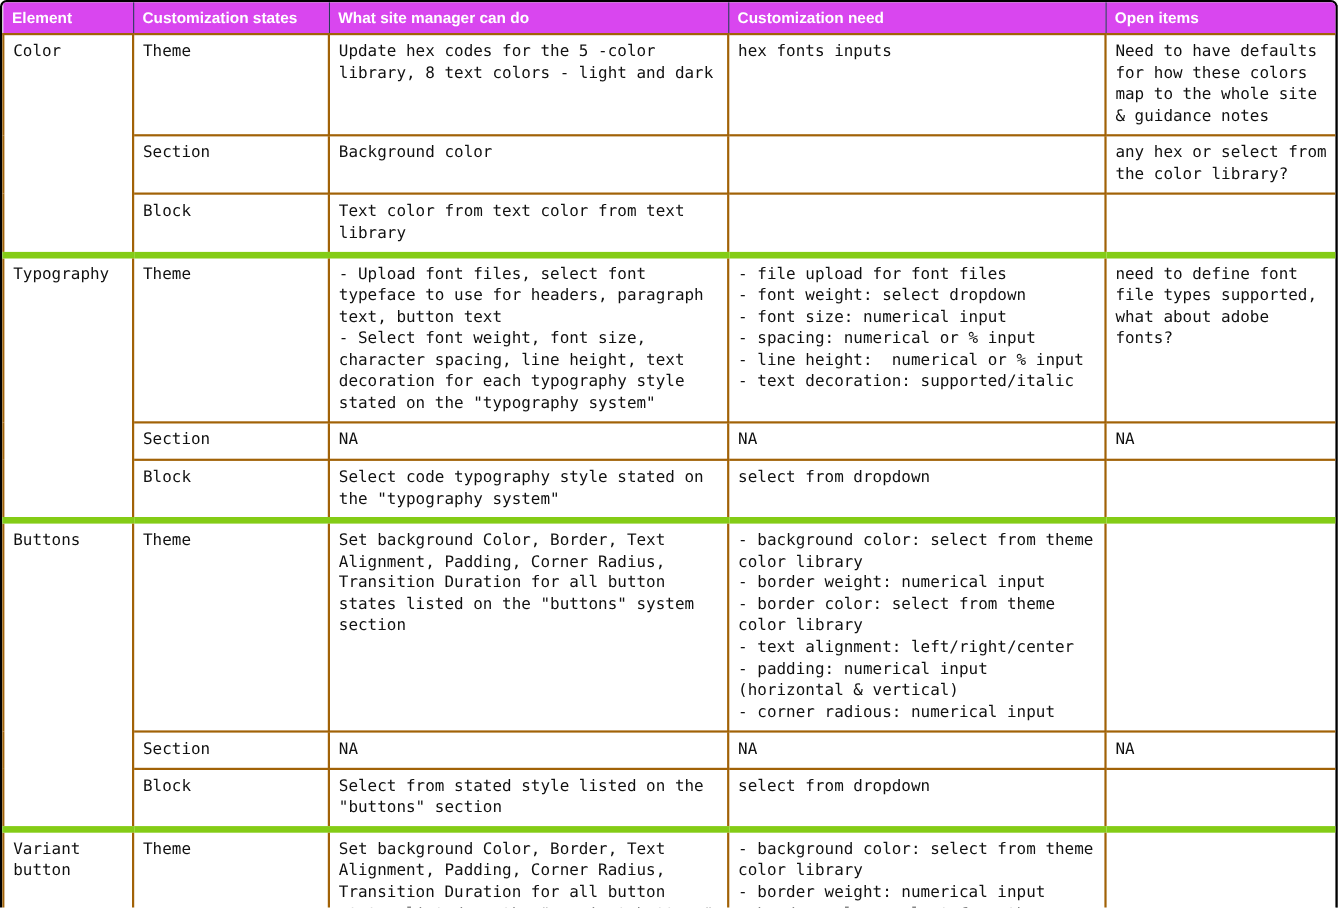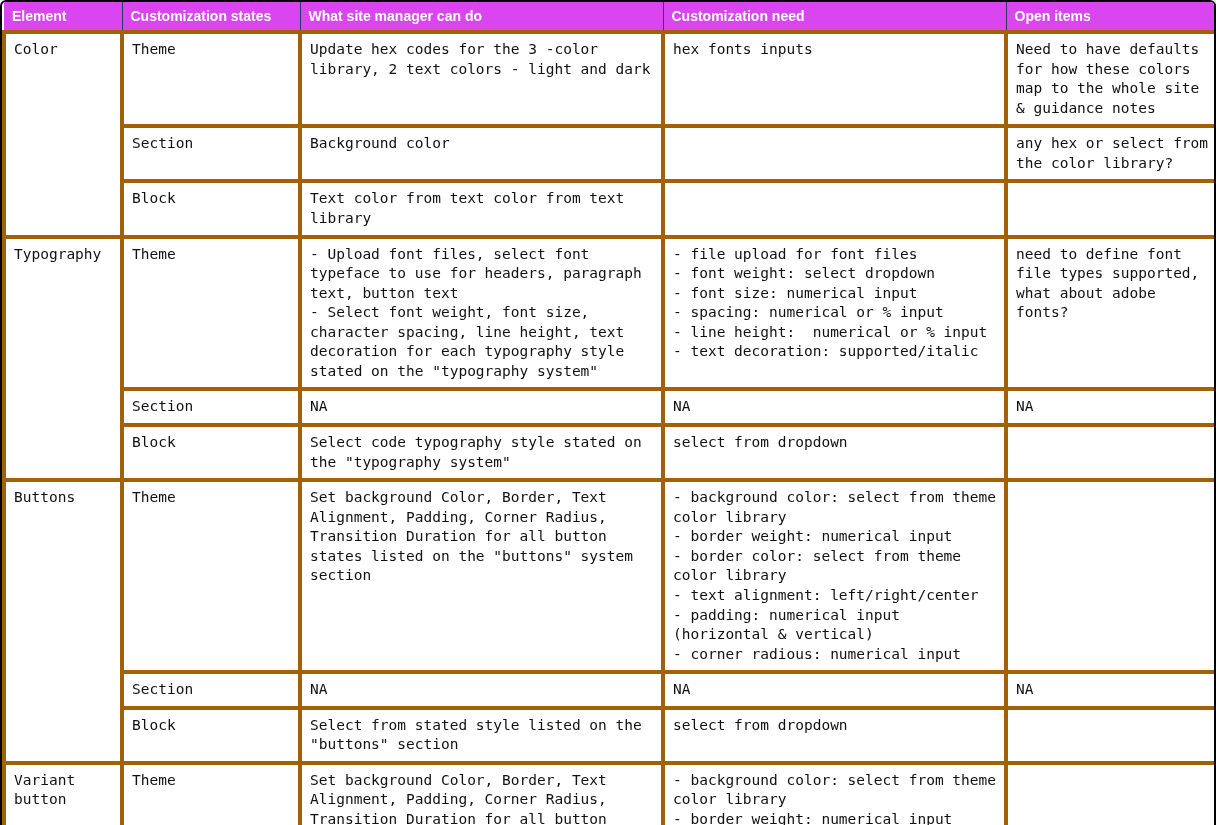--- a/index.html
+++ b/index.html
@@ -39,26 +39,26 @@
       border-right: 1px solid #2b3a5c;
     }
     thead th:last-child { border-right: none; }
     tbody td {
       font-family: ui-monospace, 'SF Mono', Menlo, Monaco, Consolas, monospace;
       font-size: 14.5px;
       line-height: 1.35;
       color: #111;
       padding: 6px 8px;
       vertical-align: top;
-      border: 4px solid #a16207;
+      border: 2px solid #a16207;
       white-space: pre-wrap;
       word-wrap: break-word;
     }
     tbody tr.group-start td {
-      border-top: 2px solid #84cc16;
+      border-top: 6px solid #84cc16;
     }
     col.c-element { width: 118px; }
     col.c-level   { width: 178px; }
     col.c-what    { width: 363px; }
     col.c-input   { width: 343px; }
     col.c-open    { width: 214px; }
   </style>
 </head>
 <body>
 
@@ -77,21 +77,21 @@
         <th>Customization states</th>
         <th>What site manager can do</th>
         <th>Customization need</th>
         <th>Open items</th>
       </tr>
     </thead>
     <tbody id="tbody">
         <tr>
           <td rowspan="3">Color</td>
           <td>Theme</td>
-          <td>Update hex codes for the 3 -color library, 2 text colors - light and dark</td>
+          <td>Update hex codes for the 5 -color library, 8 text colors - light and dark</td>
           <td>hex fonts inputs</td>
           <td>Need to have defaults for how these colors map to the whole site &amp; guidance notes</td>
         </tr>
         <tr>
           <td>Section</td>
           <td>Background color</td>
           <td></td>
           <td>any hex or select from the color library?</td>
         </tr>
         <tr>

